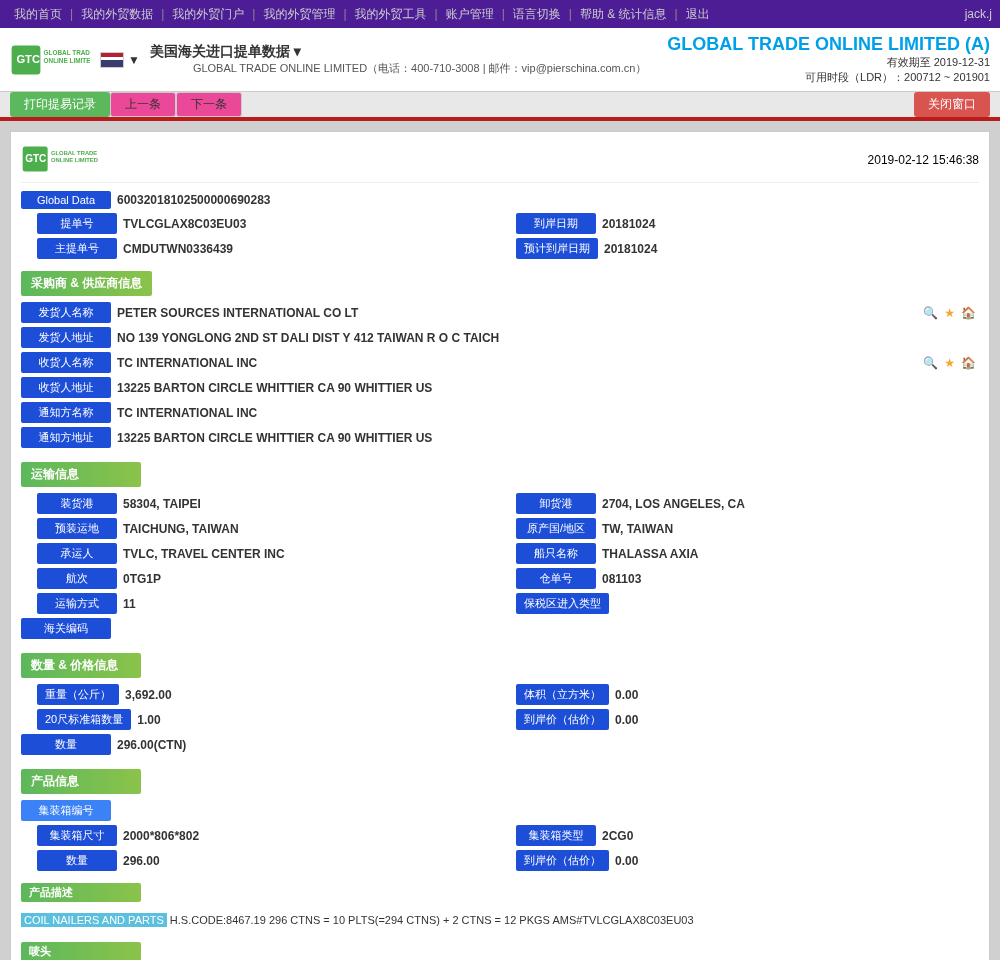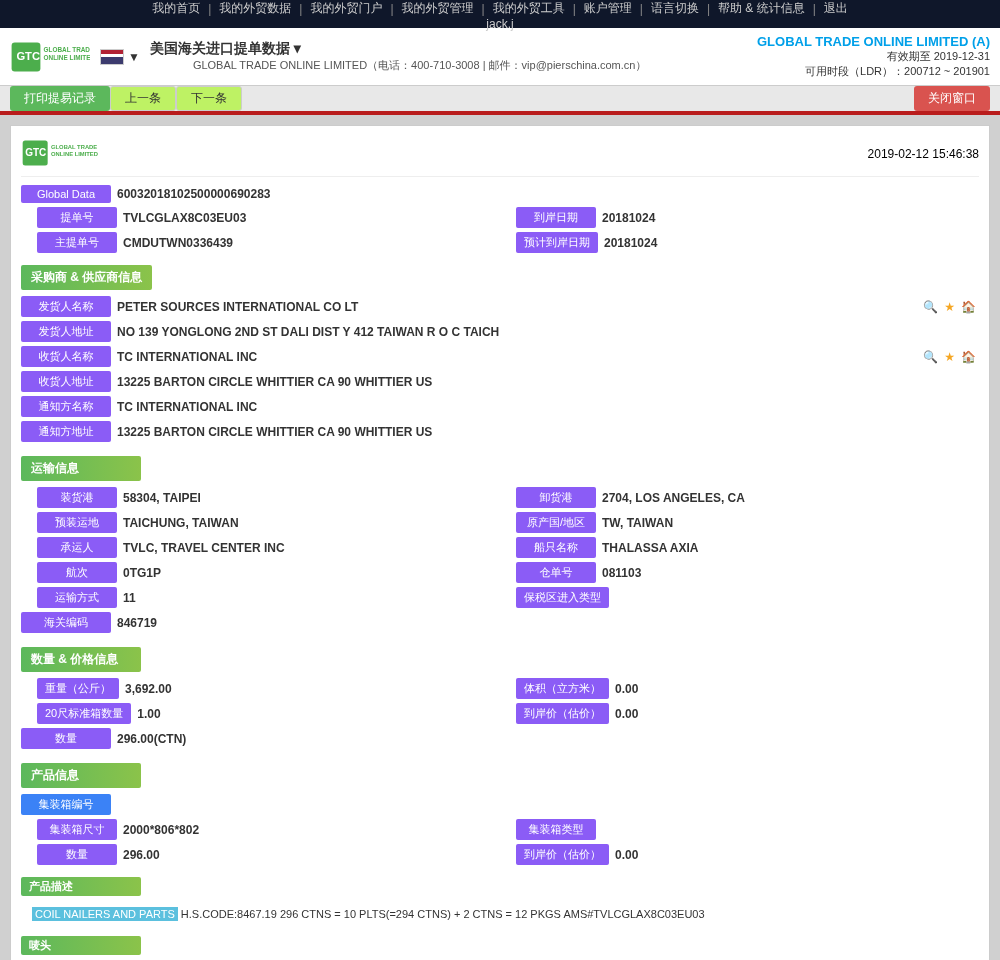--- a/index.html
+++ b/index.html
@@ -1,67 +1,67 @@
 <!DOCTYPE html>
 <html><head>
   <meta charset="utf-8">
   <style>
     * { margin: 0; padding: 0; box-sizing: border-box; }
     body { font-family: Arial, sans-serif; font-size: 12px; background: #d0d0d0; width: 1000px; min-height: 960px; }
 
     
-    .top-nav { background: #0f172a; color: #ccc; display: flex; align-items: center; padding: 0 8px; height: 28px; justify-content: space-between; flex-direction: column; }
+    .top-nav { background: #4c1d95; color: #ccc; display: flex; align-items: center; padding: 0 8px; height: 28px; justify-content: space-between; }
     .top-nav-left { display: flex; align-items: center; gap: 2px; }
     .top-nav-item { color: #ccc; font-size: 12px; padding: 0 6px; cursor: pointer; white-space: nowrap; }
     .top-nav-right { color: #ccc; font-size: 12px; }
 
     
     .header { background: #fff; display: flex; align-items: center; padding: 6px 10px; border-bottom: 1px solid #ccc; justify-content: space-between; }
     .header-left { display: flex; align-items: center; gap: 10px; }
     .logo-box { display: flex; align-items: center; }
     .logo-svg { width: 80px; height: 40px; }
     .flag-area { display: flex; align-items: center; gap: 4px; font-size: 12px; color: #333; }
     .flag { width: 24px; height: 16px; background: linear-gradient(to bottom, #B22234 0%, #B22234 30%, #fff 30%, #fff 50%, #3C3B6E 50%, #3C3B6E 100%); border: 1px solid #ccc; }
     .header-title { font-size: 14px; color: #333; font-weight: bold; }
     .header-subtitle { font-size: 11px; color: #555; margin-left: 43px; }
     .header-right { text-align: right; }
-    .header-right .brand { color: #00a0e9; font-weight: bold; font-size: 13px; }
+    .header-right .brand { color: #00a0e9; font-weight: bold; font-size: 18px; }
     .header-right .validity { font-size: 11px; color: #333; }
 
     
     .toolbar { background: #e8e8e8; display: flex; align-items: center; padding: 0 10px; border-bottom: 4px solid #b91c1c; }
     .btn-green { background: #5cb85c; color: #fff; border: none; padding: 4px 14px; font-size: 12px; cursor: pointer; border-radius: 3px; }
-    .btn-nav { background: #bef264; border: 1px solid #ccc; padding: 3px 14px; font-size: 12px; cursor: pointer; border-radius: 3px; color: #333; }
+    .btn-nav { background: #ec4899; border: 1px solid #ccc; padding: 3px 14px; font-size: 12px; cursor: pointer; border-radius: 3px; color: #333; }
     .btn-red { background: #d9534f; color: #fff; border: none; padding: 4px 14px; font-size: 12px; cursor: pointer; border-radius: 3px; margin-left: auto; text-align: center; }
 
     
     .main-content { padding: 10px; background: #d0d0d0; }
 
     
     .record-card { background: #fff; border: 1px solid #ccc; padding: 10px; margin-bottom: 10px; }
 
     .record-header { display: flex; justify-content: space-between; align-items: center; margin-bottom: 8px; padding-bottom: 5px; border-bottom: 1px solid #eee; }
 
     
     .card-logo-svg { width: 100px; height: 35px; }
-    .info-label { background: #8b5cf6; color: #fff; font-size: 11px; padding: 3px 8px; min-width: 80px; text-align: center; border-radius: 2px; margin-right: 6px; white-space: nowrap; }
+    .info-label { background: #1d4ed8; color: #fff; font-size: 11px; padding: 3px 8px; min-width: 80px; text-align: center; border-radius: 2px; margin-right: 6px; white-space: nowrap; }
     .info-label-orange { background: #3b82f6; color: #fff; }
     .info-value { font-size: 12px; color: #333; flex: 1; font-weight: bold; }
 
     
     .section-header { background: linear-gradient(to right, #5cb85c, #8bc34a); color: #fff; font-size: 12px; font-weight: bold; padding: 4px 10px; margin: 8px 16px 6px 0; border-radius: 2px; display: inline-block; min-width: 120px; }
 
     
     .icon-search { color: #5cb85c; cursor: pointer; margin: 0 3px; }
     .icon-star { color: #f5a623; margin: 0 3px; }
     .icon-home { color: #5cb85c; margin: 0 3px; }
 
     
     .highlight-blue { background: #5bc0de; color: #fff; padding: 1px 3px; font-size: 11px; }
-    .product-desc { font-size: 11px; color: #333; line-height: 1.6; margin: 4px 11px; }
+    .product-desc { font-size: 11px; color: #333; line-height: 1.6; margin: 4px 0; }
 
     .section-block { margin-bottom: 6px; }
 
     .full-info-row { display: flex; align-items: center; margin-bottom: 4px; }
     .full-info-row .info-label { min-width: 90px; }
 
     .half-row { display: flex; gap: 0; margin-bottom: 4px; }
     .half-col { display: flex; align-items: center; flex: 1; padding-left: 16px; }
     .half-col .info-label { min-width: 80px; }
   </style>
@@ -245,21 +245,20 @@
           <span class="info-label">运输方式</span>
           <span class="info-value">11</span>
         </div>
         <div class="half-col">
           <span class="info-label">保税区进入类型</span>
           <span class="info-value"></span>
         </div>
       </div>
       <div class="full-info-row">
         <span class="info-label">海关编码</span>
-        <span class="info-value">846719</span>
       </div>
     </div>
 
     <div class="section-block">
       <div class="section-header">数量 &amp; 价格信息</div>
 
       <div class="half-row">
         <div class="half-col">
           <span class="info-label">重量（公斤）</span>
           <span class="info-value">3,692.00</span>
@@ -291,20 +290,21 @@
       <div class="full-info-row">
         <span class="info-label info-label-orange">集装箱编号</span>
       </div>
       <div class="half-row">
         <div class="half-col">
           <span class="info-label">集装箱尺寸</span>
           <span class="info-value">2000*806*802</span>
         </div>
         <div class="half-col">
           <span class="info-label">集装箱类型</span>
+          <span class="info-value">2CG0</span>
         </div>
       </div>
       <div class="half-row">
         <div class="half-col">
           <span class="info-label">数量</span>
           <span class="info-value">296.00</span>
         </div>
         <div class="half-col">
           <span class="info-label">到岸价（估价）</span>
           <span class="info-value">0.00</span>

